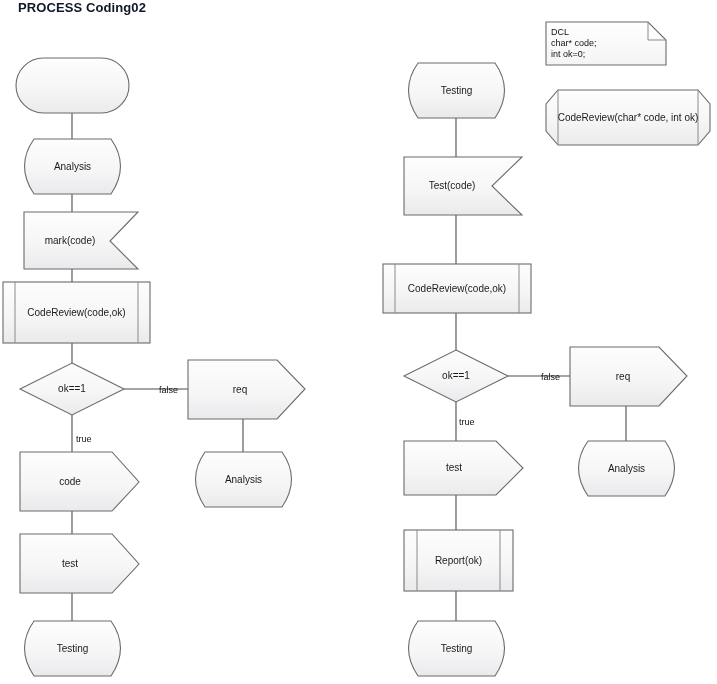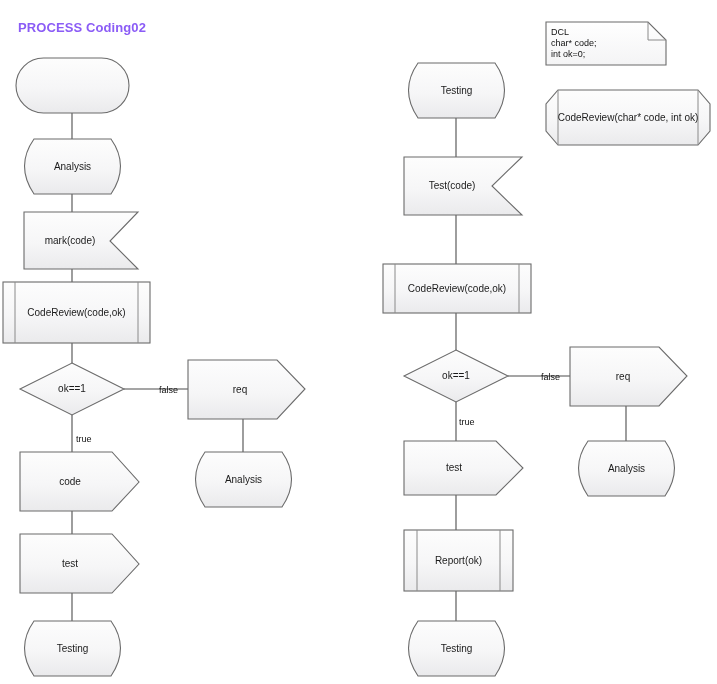--- a/index.html
+++ b/index.html
@@ -1,22 +1,22 @@
 <!DOCTYPE html>
 <html><head>
 <meta charset="utf-8">
 <style>
   html,body{margin:0;padding:0;background:#ffffff;}
   body{width:717px;height:684px;overflow:hidden;
        font-family:"Liberation Sans","DejaVu Sans",sans-serif;}
   #canvas{position:relative;width:717px;height:684px;background:#fff;}
   #diagram{position:absolute;inset:0;}
   .title{
-    position:absolute;left:18px;top:20px;
-    font-size:13px;font-weight:bold;color:#8b5cf6;
+    position:absolute;left:18px;top:0;
+    font-size:13px;font-weight:bold;color:#0f172a;
     letter-spacing:.1px;white-space:nowrap;
   }
   text{font-family:"Liberation Sans","DejaVu Sans",sans-serif;fill:#1a1a1a;}
   .shp-label{font-size:10px;text-anchor:middle;dominant-baseline:middle;}
   .edge-label{font-size:9px;fill:#111;}
   .note-text{font-size:9px;fill:#111;}
   .conn{stroke:#4d4d4d;stroke-width:1.1;fill:none;}
   .node-outline{stroke:#6b6b6b;stroke-width:1.1;}
   .node-inner{stroke:#8a8a8a;stroke-width:1;fill:none;}
 </style>

